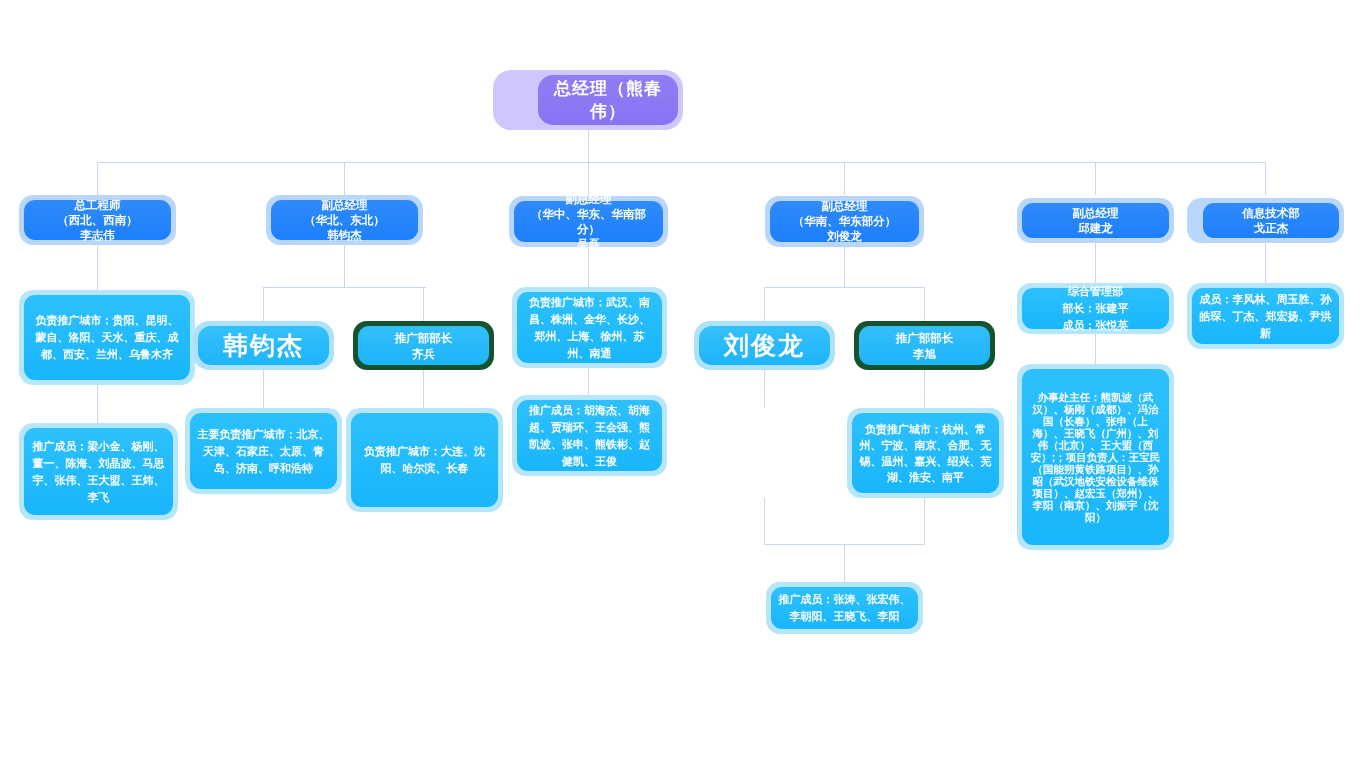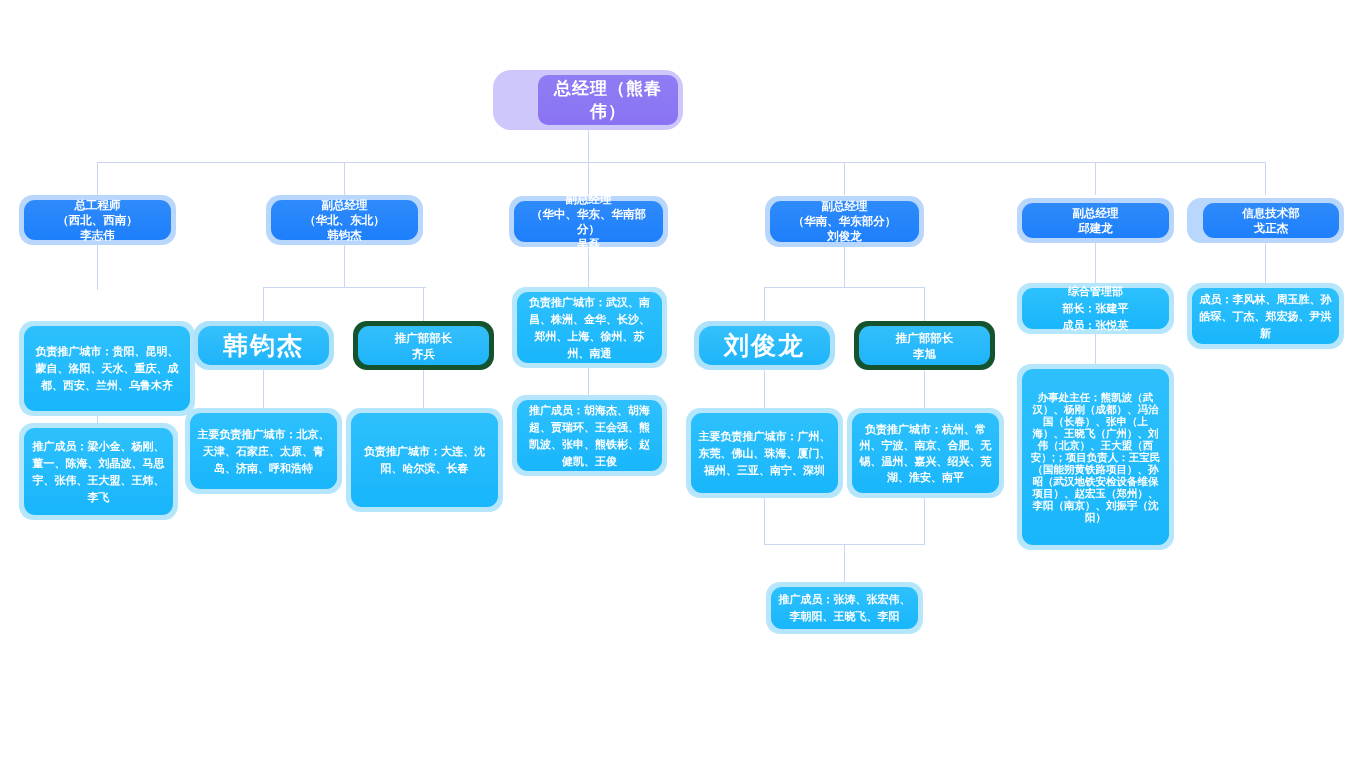--- a/index.html
+++ b/index.html
@@ -57,21 +57,21 @@
     white-space: pre-line;
   }
 
   
   .node.root {
     background: #cdc7fb;
     border-radius: 18px;
   }
   .node.root .inner {
     background: linear-gradient(180deg, #8f7df4 0%, #8a73f3 100%);
-    border-radius: 10px;
+    border-radius: 15px;
     font-size: 17px;
     font-weight: bold;
     letter-spacing: 1px;
     margin-left: 40px;
   }
 
   
   .node.lv2 { background: #b9d6fd; }
   .node.lv2 .inner {
     background: linear-gradient(180deg, #2f8bfb 0%, #1d7ffb 100%);
@@ -185,21 +185,21 @@
   <div class="node lv2" style="left:1017px; top:198px; width:157px; height:45px;">
     <div class="inner">副总经理
 邱建龙</div>
   </div>
 
   <div class="node lv2" style="left:1187px; top:198px; width:157px; height:45px;padding-left:16px;">
     <div class="inner">信息技术部
 戈正杰</div>
   </div>
 
-  <div class="node info" style="left:19px; top:290px; width:176px; height:95px;margin-top:31px;">
+  <div class="node info" style="left:19px; top:290px; width:176px; height:95px;">
     <div class="inner">负责推广城市：贵阳、昆明、蒙自、洛阳、天水、重庆、成都、西安、兰州、乌鲁木齐</div>
   </div>
   <div class="node info" style="left:19px; top:423px; width:159px; height:97px;">
     <div class="inner">推广成员：梁小金、杨刚、董一、陈海、刘晶波、马思宇、张伟、王大盟、王炜、李飞</div>
   </div>
 
   <div class="node name" style="left:193px; top:321px; width:141px; height:49px;">
     <div class="inner">韩钧杰</div>
   </div>
   <div class="node head" style="left:353px; top:321px; width:141px; height:49px;">
@@ -219,23 +219,20 @@
   <div class="node info" style="left:512px; top:395px; width:155px; height:81px;">
     <div class="inner">推广成员：胡海杰、胡海超、贾瑞环、王会强、熊凯波、张申、熊铁彬、赵健凯、王俊</div>
   </div>
 
   <div class="node name" style="left:694px; top:321px; width:141px; height:49px;">
     <div class="inner">刘俊龙</div>
   </div>
   <div class="node head" style="left:854px; top:321px; width:141px; height:49px;">
     <div class="inner">推广部部长
 李旭</div>
-  </div>
-  <div class="node info" style="left:686px; top:408px; width:157px; height:90px;">
-    <div class="inner">主要负责推广城市：广州、东莞、佛山、珠海、厦门、福州、三亚、南宁、深圳</div>
   </div>
   <div class="node info dense" style="left:847px; top:408px; width:157px; height:90px;">
     <div class="inner">负责推广城市：杭州、常州、宁波、南京、合肥、无锡、温州、嘉兴、绍兴、芜湖、淮安、南平</div>
   </div>
   <div class="node info" style="left:766px; top:582px; width:157px; height:52px;">
     <div class="inner">推广成员：张涛、张宏伟、李朝阳、王晓飞、李阳</div>
   </div>
 
   <div class="node info" style="left:1017px; top:283px; width:157px; height:51px;">
     <div class="inner">综合管理部

